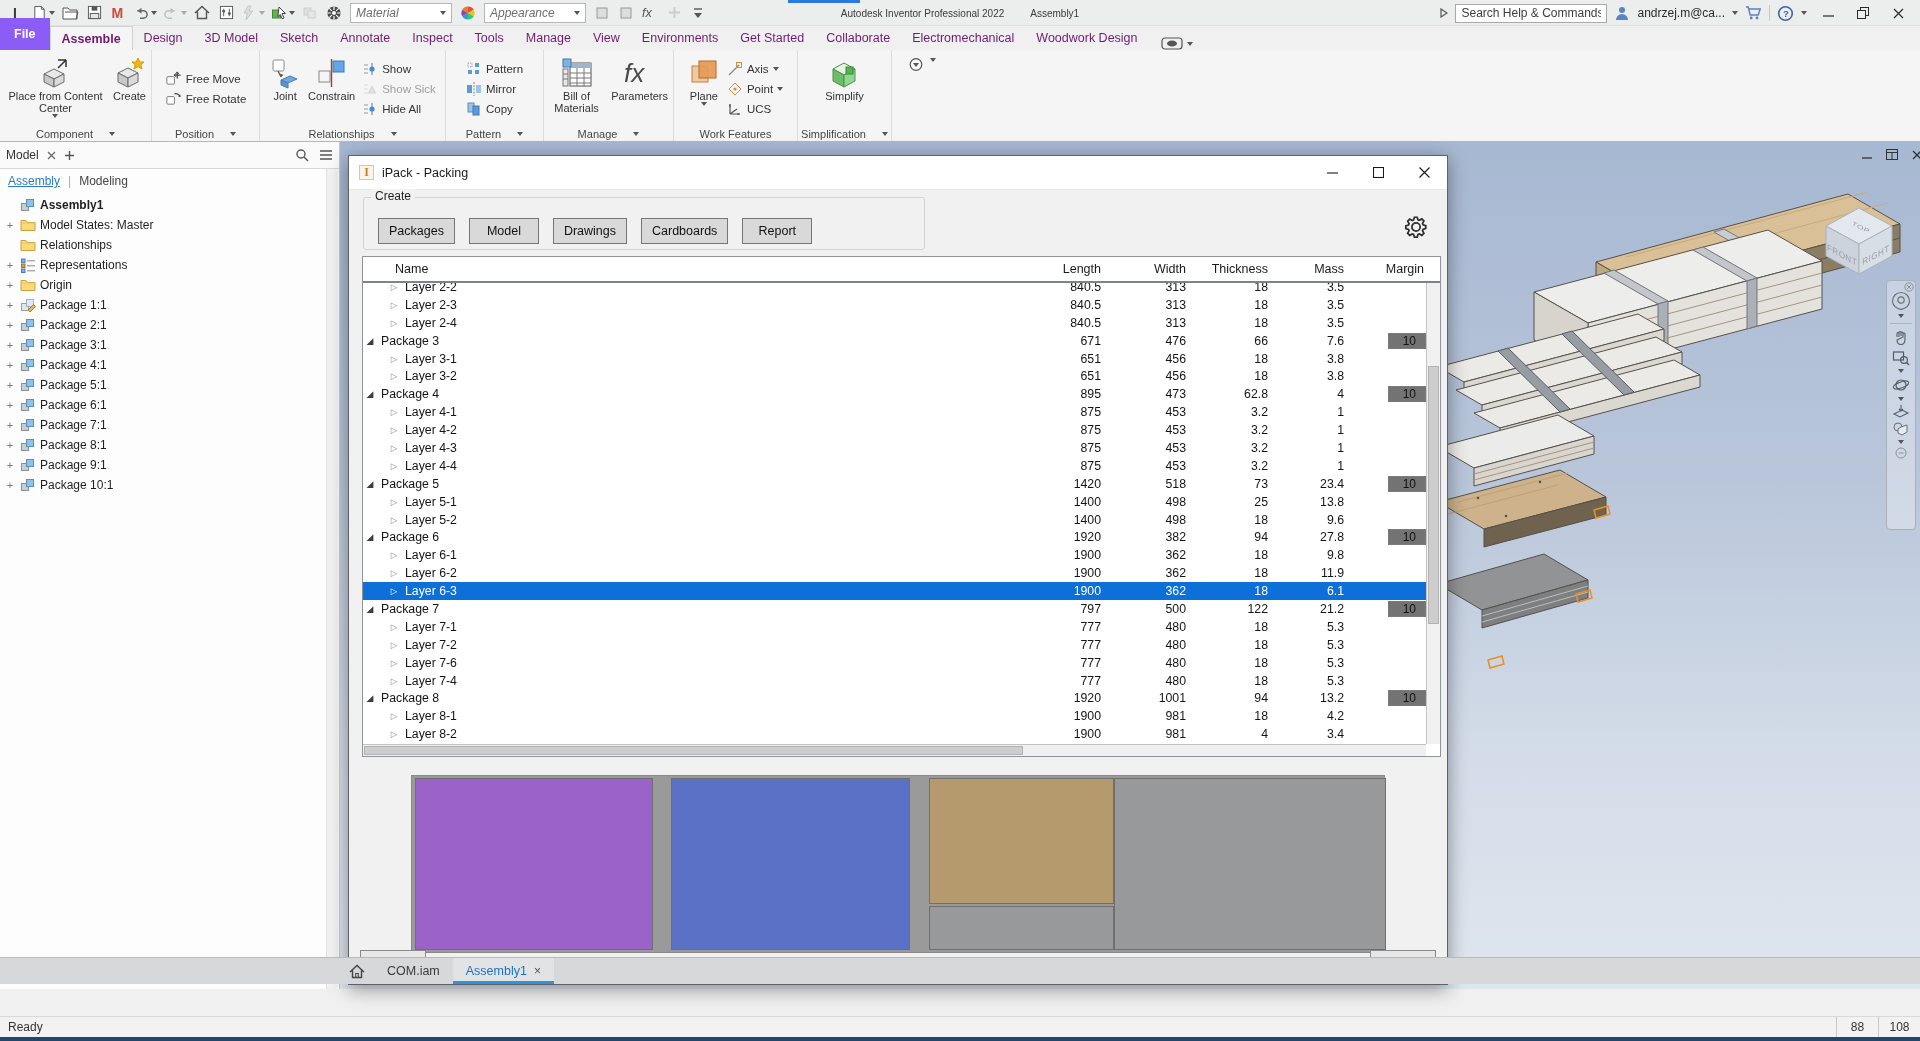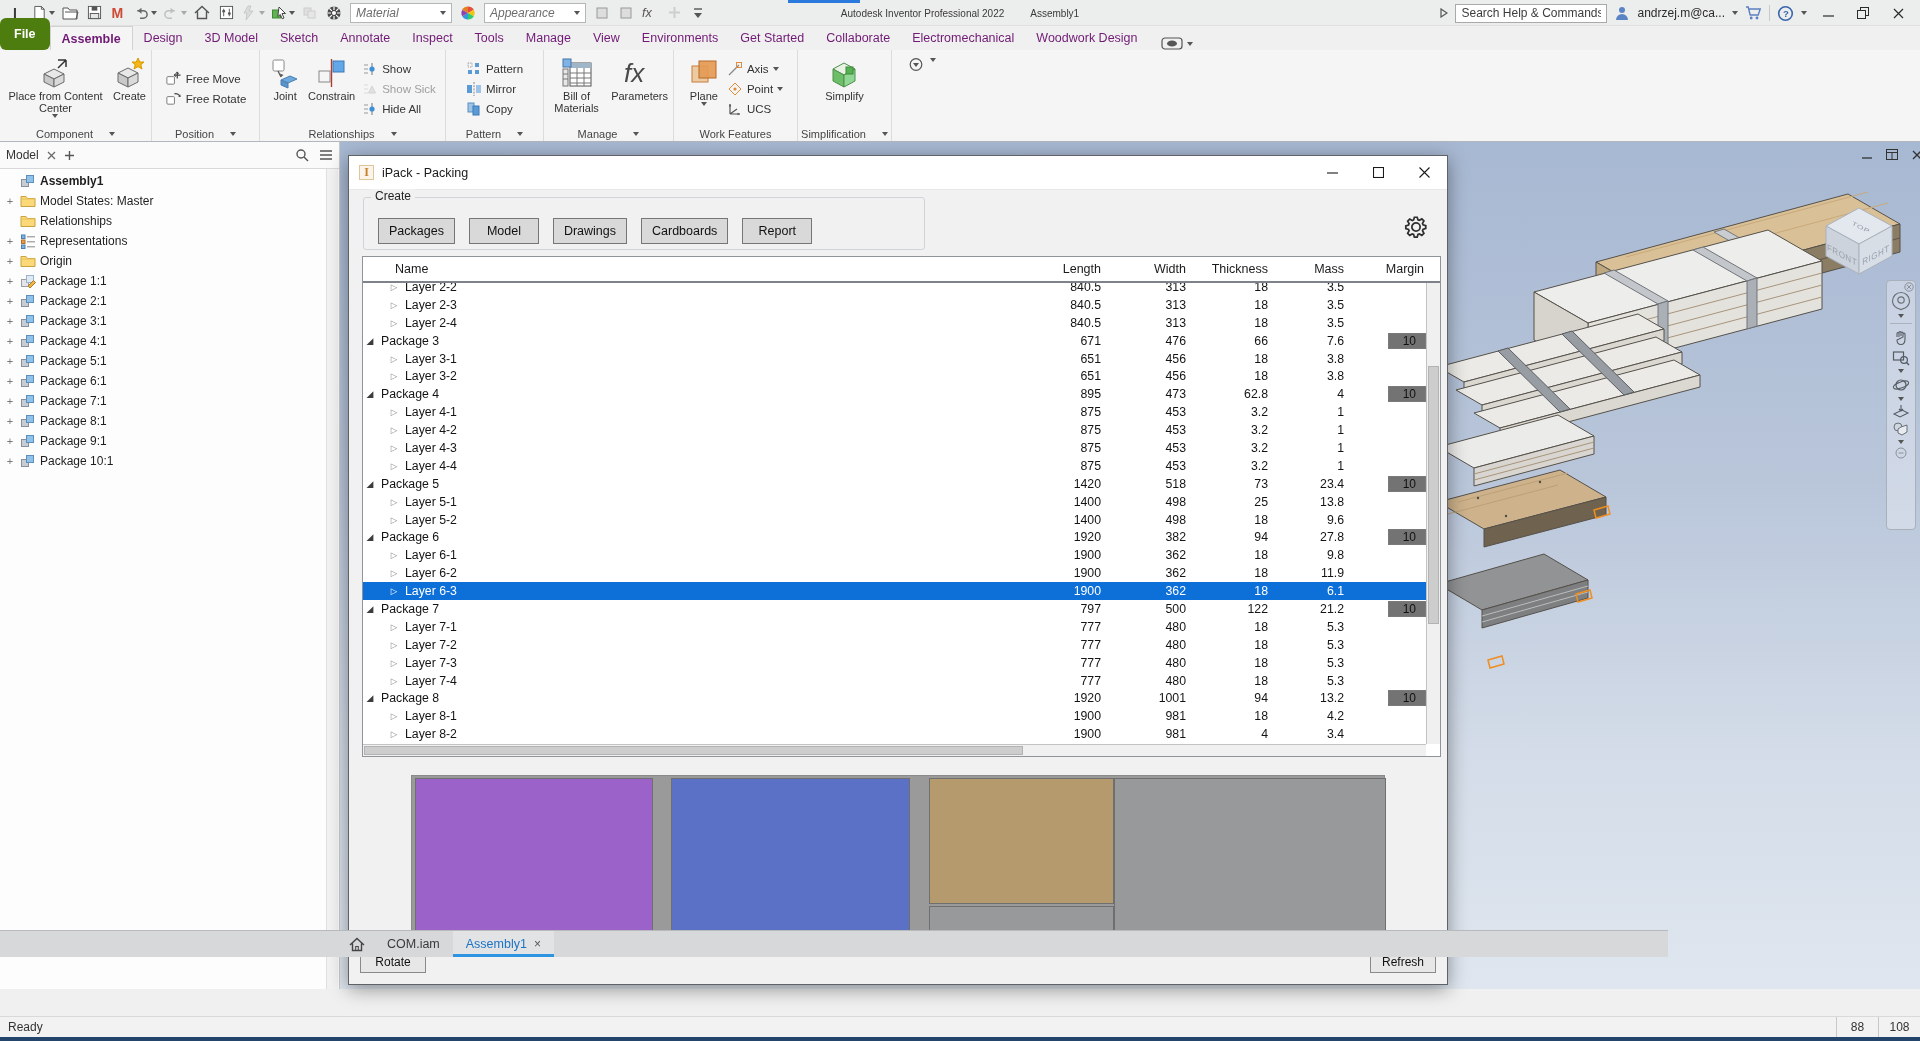--- a/index.html
+++ b/index.html
@@ -18,21 +18,21 @@
   .combo span{font-style:italic;color:#6d6d6d;font-size:12px;}
   #tb-title{position:absolute;left:0;top:0;width:100%;height:26px;display:flex;align-items:center;justify-content:center;gap:26px;pointer-events:none;color:#3a3a3a;font-size:10px;}
   #tb-right{position:absolute;right:0;top:0;height:26px;display:flex;align-items:center;gap:7px;padding-right:8px;}
   #search-input{width:152px;height:19px;border:1px solid #a9a9a9;font-size:12px;padding:0 5px;color:#333;}
   #search-input::placeholder{color:#3c3c3c;opacity:1;}
   .winbtn{width:28px;height:22px;display:flex;align-items:center;justify-content:center;color:#2b2b2b;font-size:13px;}
   .vdiv{width:1px;height:16px;background:#c9c9c9;}
   
   #tabrow{position:absolute;left:0;top:26px;width:1920px;height:24px;background:#f0f0f0;display:flex;align-items:flex-end;}
   .rtab{height:24px;display:flex;align-items:center;padding:4px 11px;font-size:12.5px;color:#701a75;}
-  .rtab.file{background:#4d7c0f;color:#fff;font-weight:bold;padding:16px 14px;border-radius:6px;}
+  .rtab.file{background:#8b5cf6;color:#fff;font-weight:bold;padding:16px 14px;}
   .rtab.active{background:#f5f5f5;border:1px solid #d2d2d2;border-bottom:none;font-weight:bold;}
   
   #ribbon{position:absolute;left:0;top:50px;width:1920px;height:92px;background:#f5f5f5;border-bottom:1px solid #b2b7bd;display:flex;}
   .rgroup{position:relative;height:100%;border-right:1px solid #dcdcdc;padding:2px 2px 16px 2px;display:flex;align-items:center;justify-content:center;gap:1px;}
   .rgroup .glabel{position:absolute;bottom:1px;left:0;width:100%;text-align:center;font-size:11px;color:#454545;display:flex;align-items:center;justify-content:center;gap:16px;}
   .bigbtn{display:flex;flex-direction:column;align-items:center;justify-content:flex-start;padding:3px 3px;height:72px;font-size:11px;line-height:12px;text-align:center;color:#333;}
   .bigbtn .ic{height:34px;}
   .stack{display:flex;flex-direction:column;justify-content:center;gap:2px;}
   .smallbtn{display:flex;align-items:center;gap:4px;font-size:11.5px;color:#333;height:18px;padding:0 3px;}
   .smallbtn.dis{color:#a0a0a0;}
@@ -95,21 +95,21 @@
   #vscroll .thumb{position:absolute;left:1px;right:1px;top:18%;height:56%;background:#cdcdcd;border:1px solid #b3b3b3;}
   #hscroll{position:absolute;left:0;right:14px;bottom:0;height:12px;background:#f0f0f0;border-top:1px solid #c3c3c3;}
   #hscroll .thumb{position:absolute;left:1px;top:1px;height:9px;width:62%;background:#cdcdcd;border:1px solid #b3b3b3;}
   
   #preview-strip{position:absolute;left:62px;top:619px;width:974px;height:178px;background:#9a9a9b;border:1px solid #8a8a8a;}
   .pblock{position:absolute;border:1px solid #6f6f6f;}
   #rotate-btn{position:absolute;left:11px;top:794px;width:66px;height:23px;}
   #refresh-btn{position:absolute;left:1021px;top:794px;width:66px;height:23px;}
   .dlgbtn{background:#e7e7e7;border:1px solid #8a8a8a;font-size:12px;color:#111;display:flex;align-items:center;justify-content:center;}
   
-  #doctabs{position:absolute;left:0;top:930px;width:1668px;height:27px;background:#d7d8da;border-top:1px solid #b7b9bc;display:flex;align-items:stretch;padding-left:340px;}
+  #doctabs{position:absolute;left:0;top:957px;width:1920px;height:27px;background:#d7d8da;border-top:1px solid #b7b9bc;display:flex;align-items:stretch;padding-left:340px;}
   #home-tab{width:34px;display:flex;align-items:center;justify-content:center;}
   .dtab{display:flex;align-items:center;gap:7px;padding:0 13px;font-size:12.5px;color:#3a3a3a;position:relative;}
   .dtab.active{background:#e2e3e5;color:#1d74c4;}
   .dtab.active::after{content:"";position:absolute;left:0;right:0;bottom:0;height:3px;background:#2e93e0;}
   .dtab .x{color:#555;font-size:12px;}
   
   #statusbar{position:absolute;left:0;top:1016px;width:1920px;height:21px;background:#f2f2f2;display:flex;align-items:center;font-size:12px;color:#333;border-top:1px solid #d9d9d9;}
   #status-text{padding-left:8px;}
   #status-cells{margin-left:auto;display:flex;height:100%;}
   .scell{width:42px;display:flex;align-items:center;justify-content:center;border-left:1px solid #c8c8c8;}
@@ -791,20 +791,25 @@
                 <path d="M9,9 l4,4" stroke="#555" stroke-width="1.4"></path>
               </svg>
             </span>
           <span class="ic">
               <svg width="14" height="12" viewBox="0 0 14 12">
                 <path d="M1,2 h12 M1,6 h12 M1,10 h12" stroke="#555" stroke-width="1.6"></path>
               </svg>
             </span>
         </span>
       </div>
+      <div id="browser-views">
+        <span id="view-assembly">Assembly</span>
+        <span style="color:#aaa;">|</span>
+        <span id="view-modeling">Modeling</span>
+      </div>
       <div id="tree">
           <div class="titem root">
             <span class="plus"></span>
             <span class="ic">
               <svg width="16" height="16" viewBox="0 0 16 16">
                 <rect x="1.5" y="6.5" width="7" height="7" fill="#c8cdd4" stroke="#8a9099"></rect>
                 <rect x="6.5" y="2.5" width="7" height="7" fill="#8fc1e9" stroke="#5b8fc0"></rect>
               </svg>
             </span>
             <span>Assembly1</span>
@@ -1257,21 +1262,21 @@
                 <div class="c">777</div>
                 <div class="c">480</div>
                 <div class="c">18</div>
                 <div class="c">5.3</div>
                 <div></div>
                 <div></div>
               </div>
               <div class="trow layer">
                 <div class="name">
                   <span class="tri">▷</span>
-                  <span>Layer 7-3</span>
+                  <span>Layer 7-6</span>
                 </div>
                 <div class="c">777</div>
                 <div class="c">480</div>
                 <div class="c">18</div>
                 <div class="c">5.3</div>
                 <div></div>
                 <div></div>
               </div>
               <div class="trow layer">
                 <div class="name">

